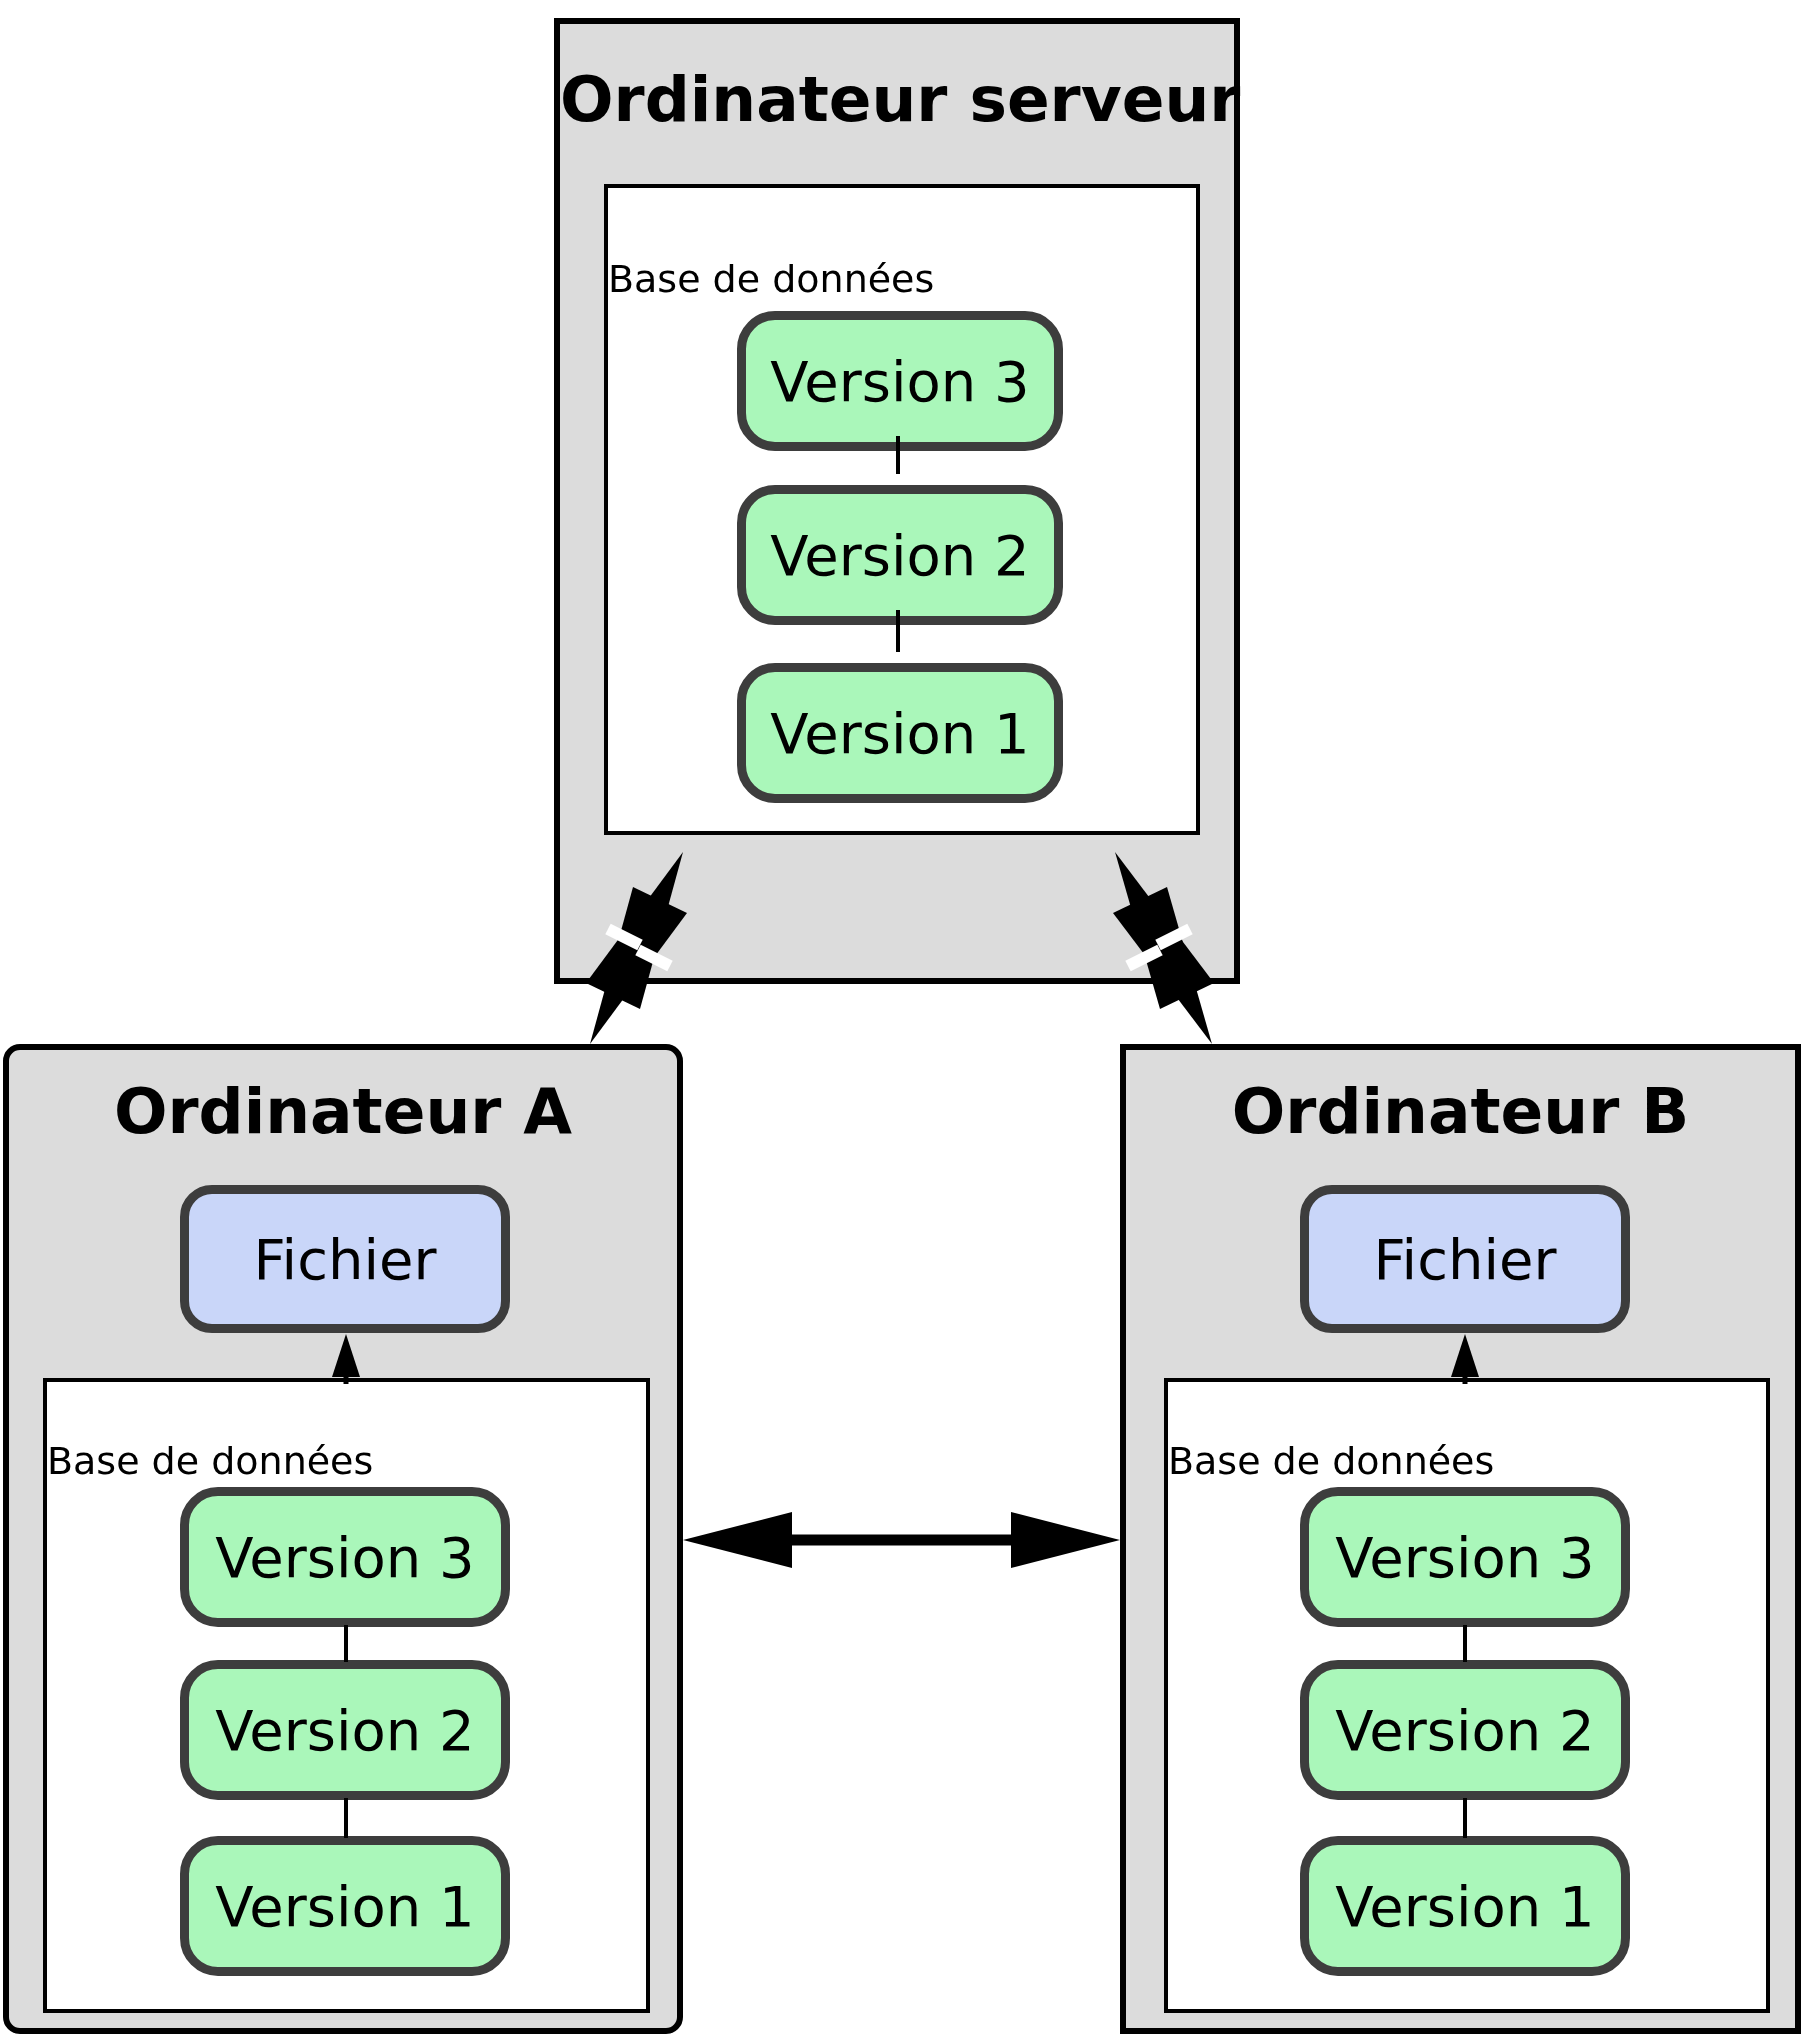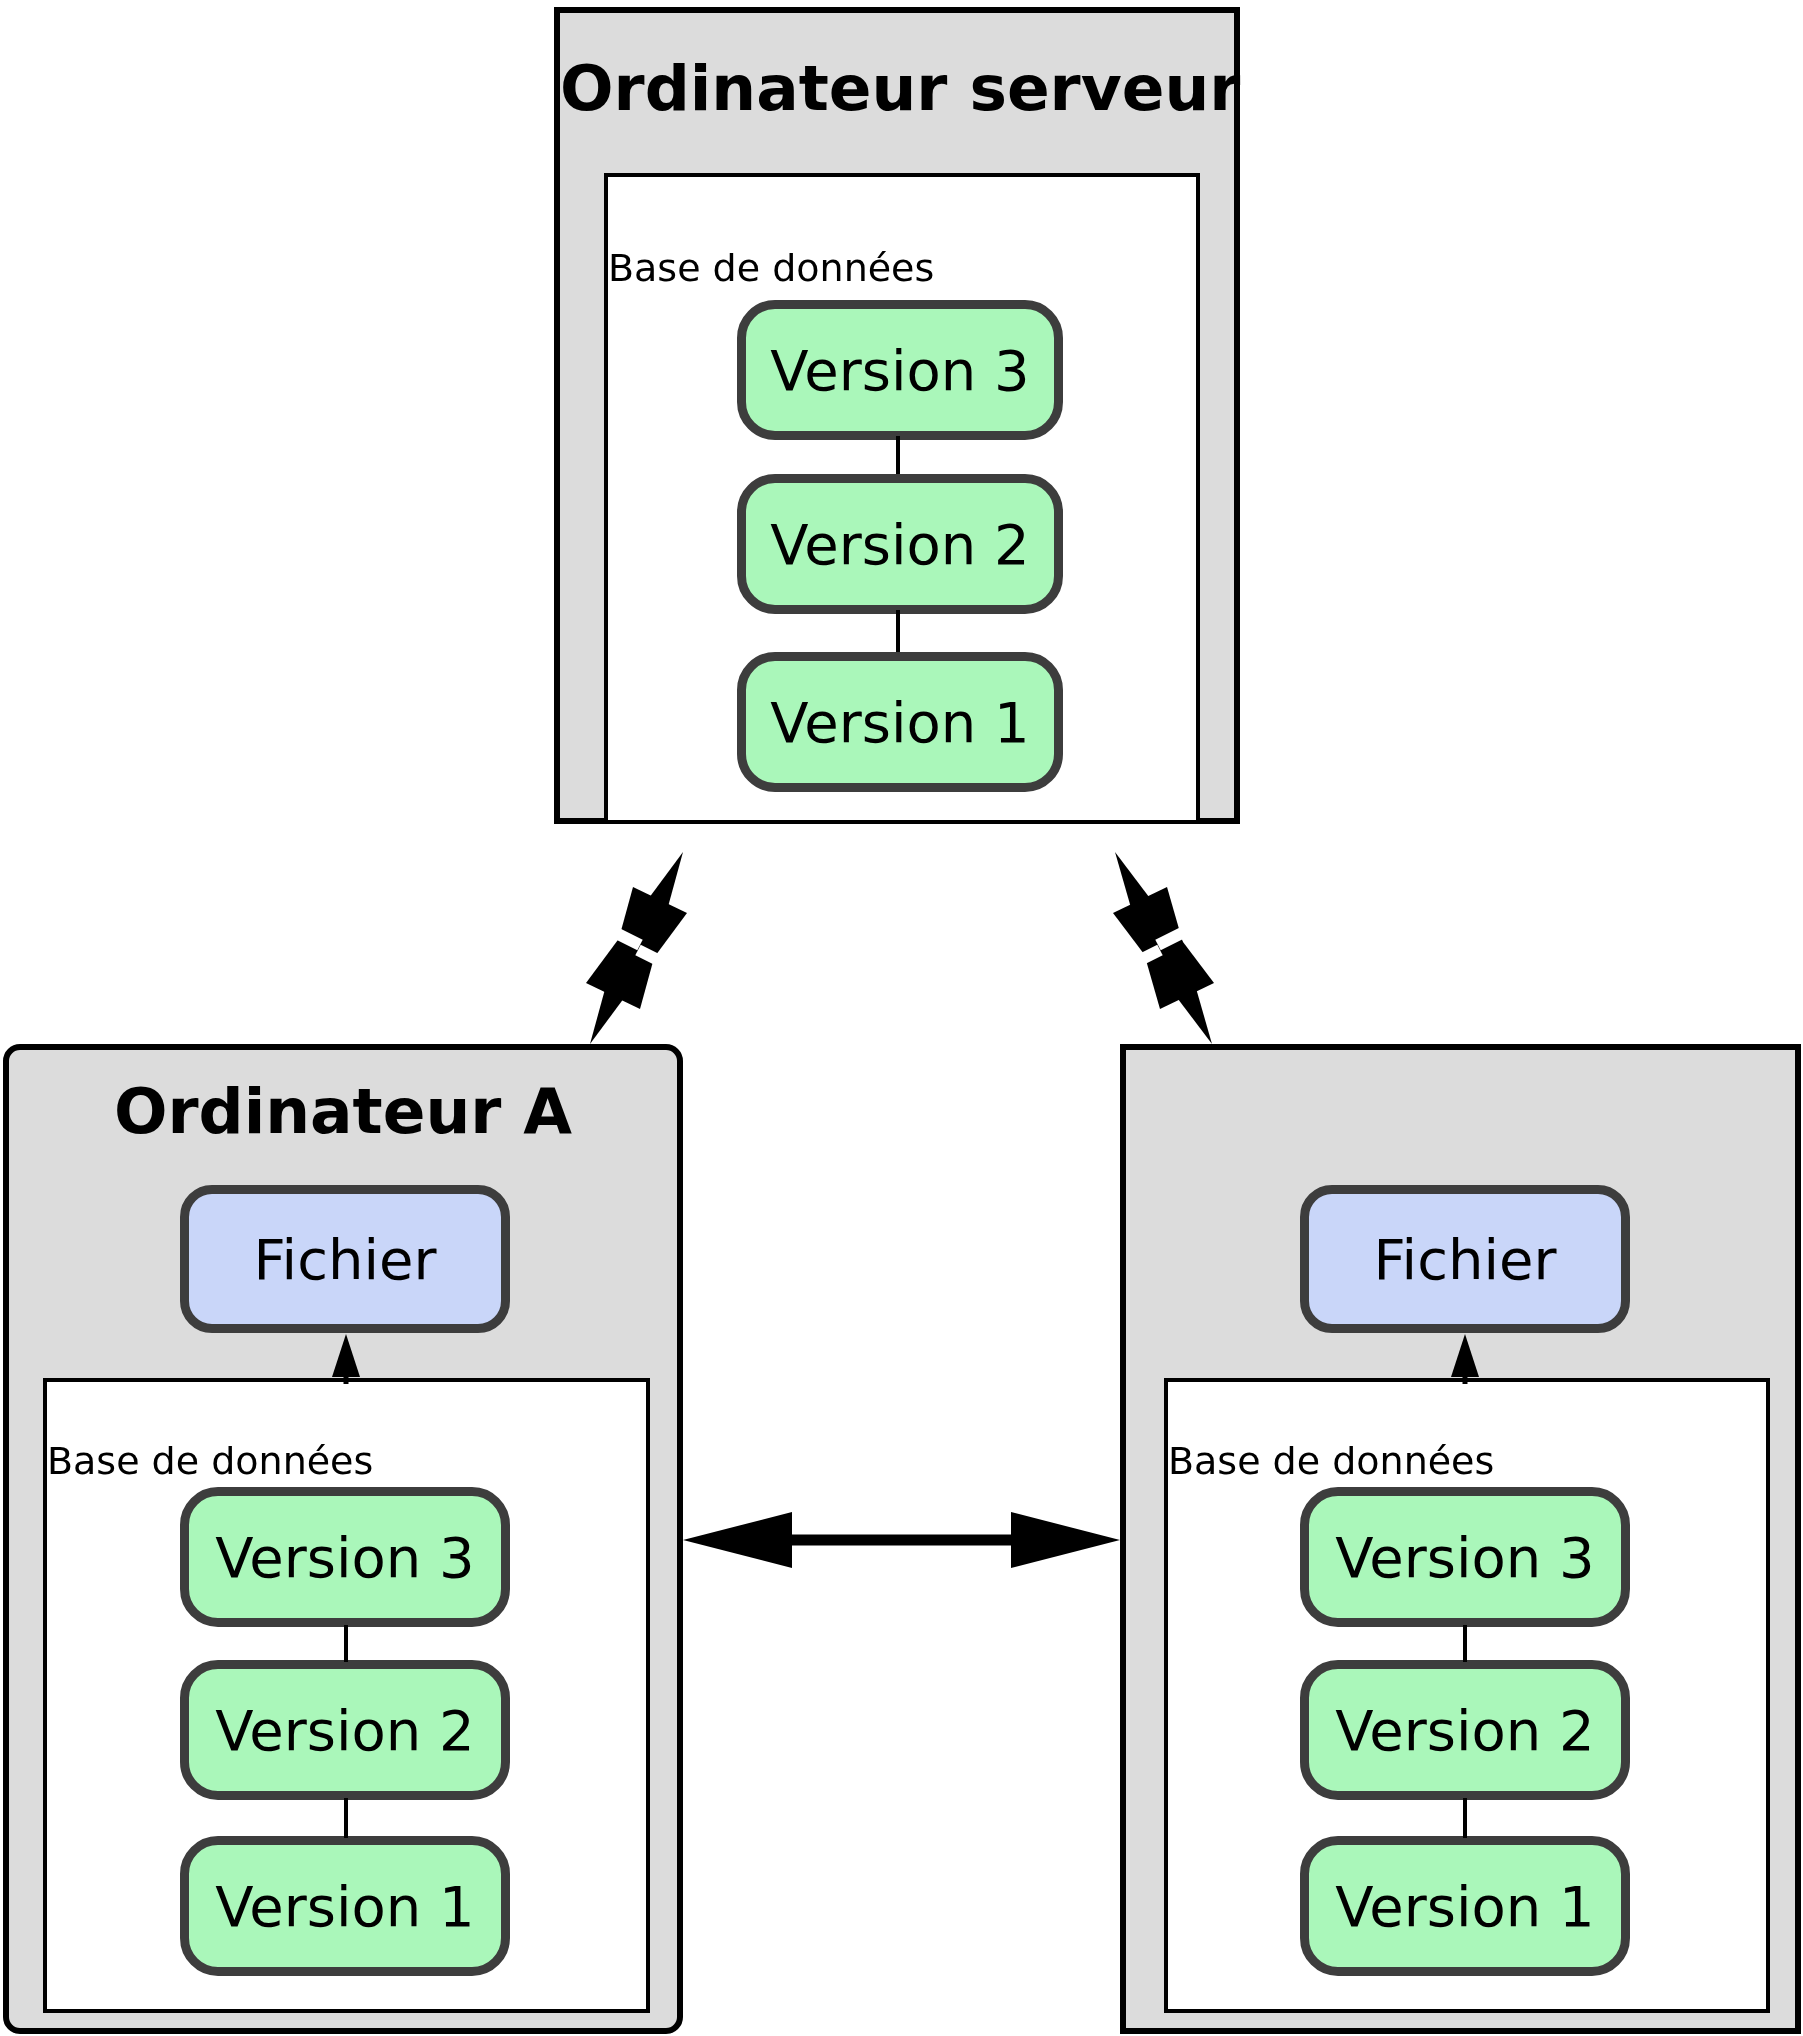--- a/index.html
+++ b/index.html
@@ -34,21 +34,21 @@
   }
   .version-node{background:var(--version-bg,#aaf7ba);}
   .file-node{background:var(--file-bg,#c9d6f9);border-radius:32px;}
   svg.overlay{position:absolute;left:0;top:0;pointer-events:none;}
 </style>
 </head>
 <body>
 
 <div class="canvas">
 
-  <div class="comp-box" style="left:554px;top:7px;width:686px;height:817px;padding-left:44px;">
+  <div class="comp-box" style="left:554px;top:18px;width:686px;height:966px;padding-left:44px;">
     <div class="comp-title" style="top:42px;">Ordinateur serveur</div>
 
     <div class="db-box" style="left:44px;top:160px;width:596px;height:651px;">
       <div class="db-label" style="top:38px;">Base de données</div>
 
       <div class="node version-node" style="left:129px;top:123px;width:326px;height:140px;">
         <span>Version 3</span>
       </div>
       <div class="node version-node" style="left:129px;top:297px;width:326px;height:140px;">
         <span>Version 2</span>
@@ -75,20 +75,21 @@
       <div class="node version-node" style="left:133px;top:278px;width:330px;height:140px;">
         <span>Version 2</span>
       </div>
       <div class="node version-node" style="left:133px;top:454px;width:330px;height:140px;">
         <span>Version 1</span>
       </div>
     </div>
   </div>
 
   <div class="comp-box" style="left:1120px;top:1044px;width:681px;height:990px;">
+    <div class="comp-title" style="top:28px;">Ordinateur B</div>
 
     <div class="node file-node" style="left:174px;top:135px;width:330px;height:148px;">
       <span>Fichier</span>
     </div>
 
     <div class="db-box" style="left:38px;top:328px;width:606px;height:635px;">
       <div class="db-label" style="top:26px;">Base de données</div>
 
       <div class="node version-node" style="left:132px;top:105px;width:330px;height:140px;">
         <span>Version 3</span>

